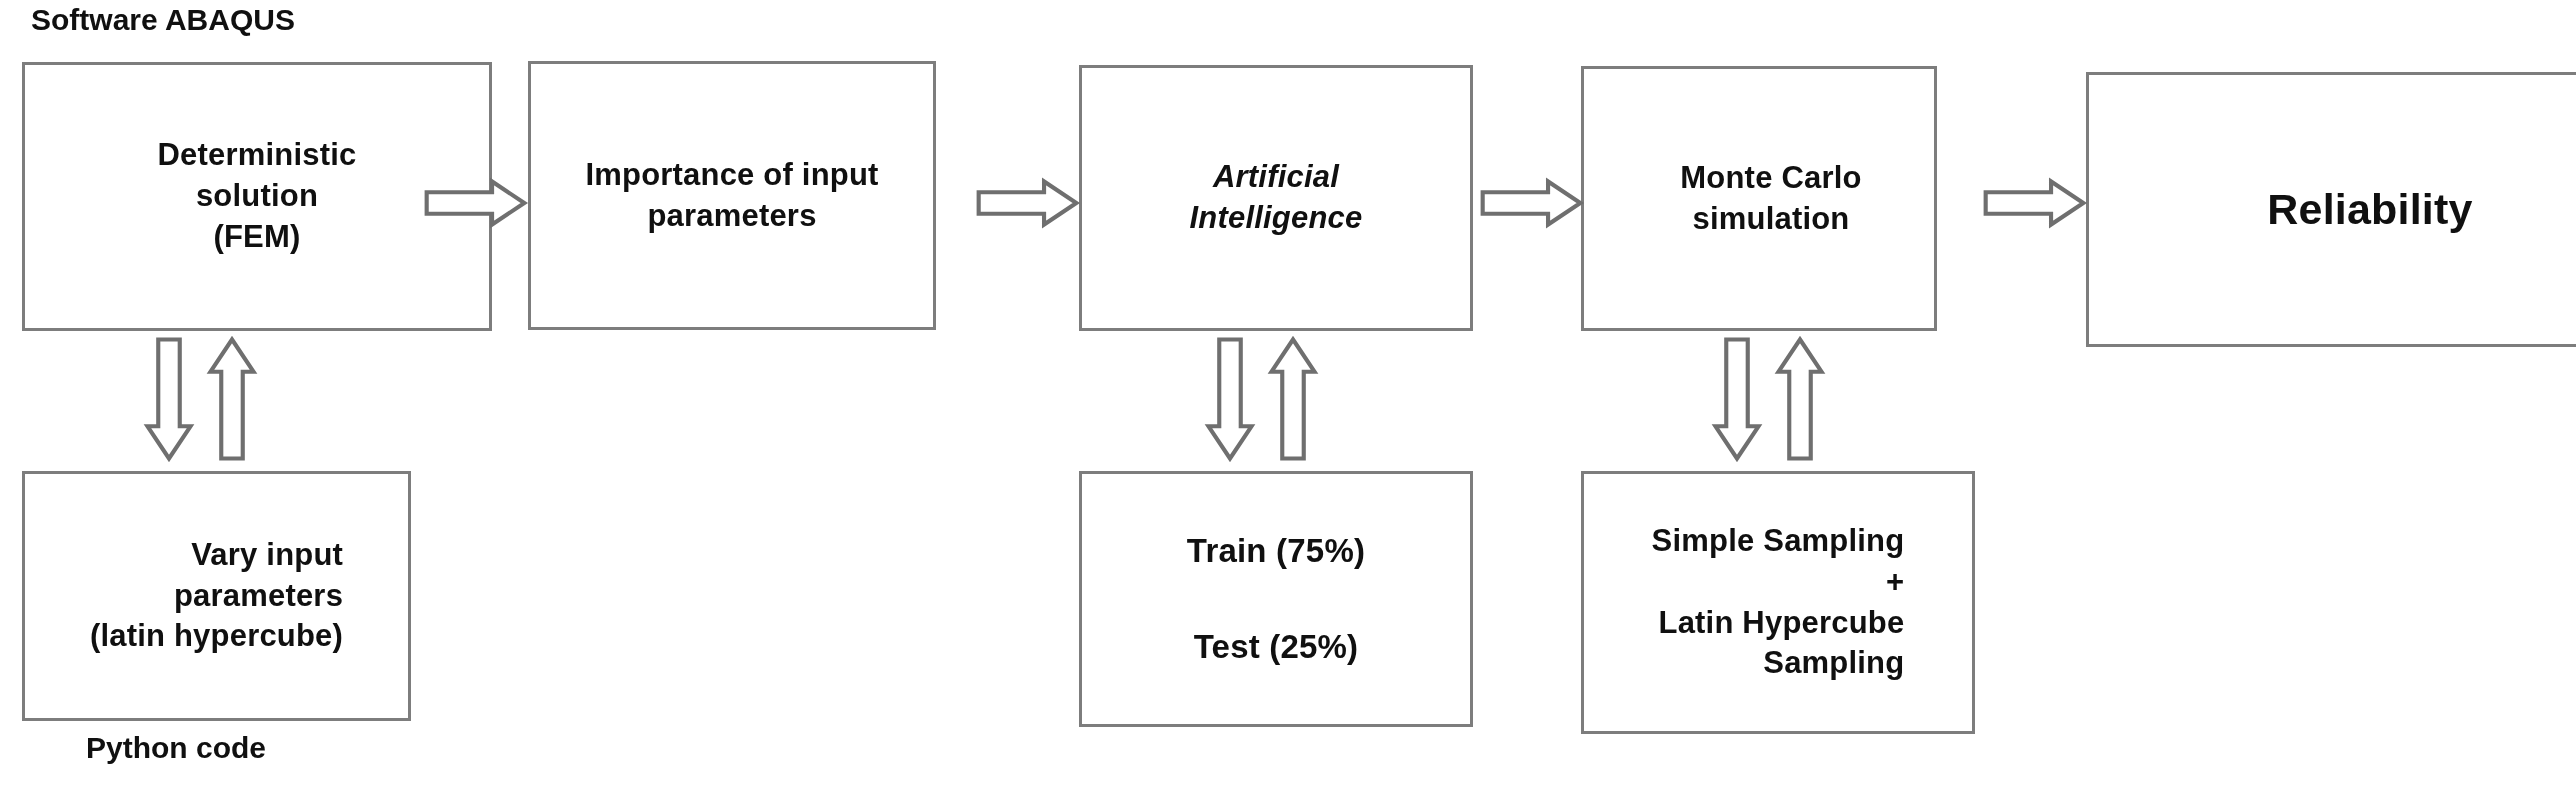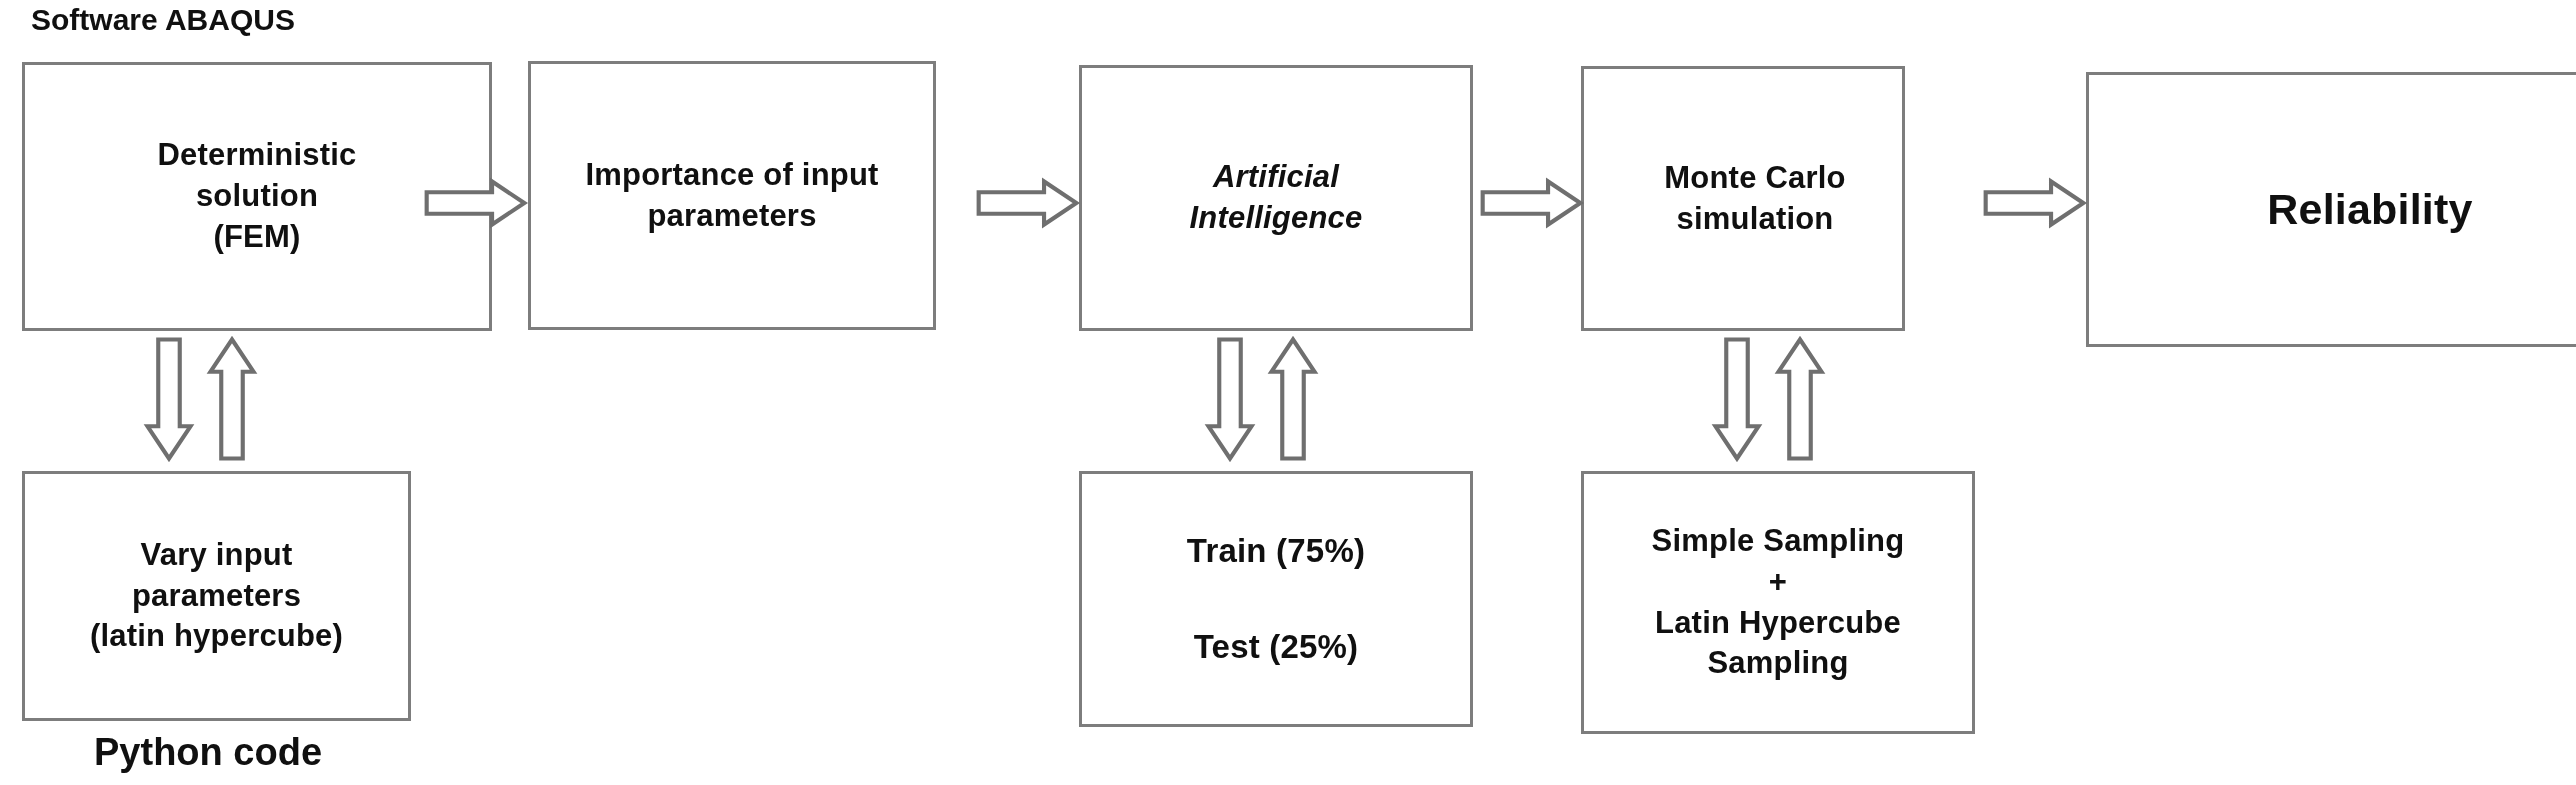--- a/index.html
+++ b/index.html
@@ -71,21 +71,21 @@
   <div class="box" style="left:528px; top:61px; width:408px; height:269px;">
     <div class="box-text" style="font-size:31px;">Importance of input
 parameters</div>
   </div>
 
   <div class="box" style="left:1079px; top:65px; width:394px; height:266px;font-style:italic;">
     <div class="box-text" style="font-size:31px;">Artificial
 Intelligence</div>
   </div>
 
-  <div class="box" style="left:1581px; top:66px; width:324px; height:265px;padding-left:24px;">
+  <div class="box" style="left:1581px; top:66px; width:356px; height:265px;padding-left:24px;">
     <div class="box-text" style="font-size:31px;">Monte Carlo
 simulation</div>
   </div>
 
   <div class="box" style="left:2086px; top:72px; width:568px; height:275px;">
     <div class="box-text" style="font-size:43px;">Reliability</div>
   </div>
 
   <div class="arrow-h" style="left:424px; top:179px; width:103px; height:48px;">
     <svg viewBox="0 0 124 58" width="103" height="48">
@@ -138,34 +138,34 @@
       <path class="arrow-shape" d="M 16 3 L 42 3 L 42 108 L 55 108 L 29 147 L 3 108 L 16 108 Z"></path>
     </svg>
   </div>
   <div class="arrow-v" style="left:1776px; top:337px; width:48px; height:124px;">
     <svg viewBox="0 0 58 150" width="48" height="124">
       <path class="arrow-shape" d="M 29 3 L 55 42 L 42 42 L 42 147 L 16 147 L 16 42 L 3 42 Z"></path>
     </svg>
   </div>
 
   <div class="box" style="left:22px; top:471px; width:389px; height:250px;">
-    <div class="box-text" style="font-size:31px;">Vary input
+    <div class="box-text" style="font-size:31px;text-align:right;">Vary input
 parameters
 (latin hypercube)</div>
   </div>
 
   <div class="box" style="left:1079px; top:471px; width:394px; height:256px;">
     <div class="box-text" style="font-size:33px; line-height:1.45;">Train (75%)
 
 Test  (25%)</div>
   </div>
 
-  <div class="box" style="left:1581px; top:471px; width:394px; height:263px;">
+  <div class="box" style="left:1581px; top:471px; width:394px; height:263px;text-align:right;">
     <div class="box-text" style="font-size:31px;">Simple Sampling
 +
 Latin Hypercube
 Sampling</div>
   </div>
 
-  <div class="side-label" style="left:94px; top:731px; font-size:38px;">Python code</div>
+  <div class="side-label" style="left:86px; top:731px; font-size:30px;">Python code</div>
 
 </div>
 
 
 </body></html>

